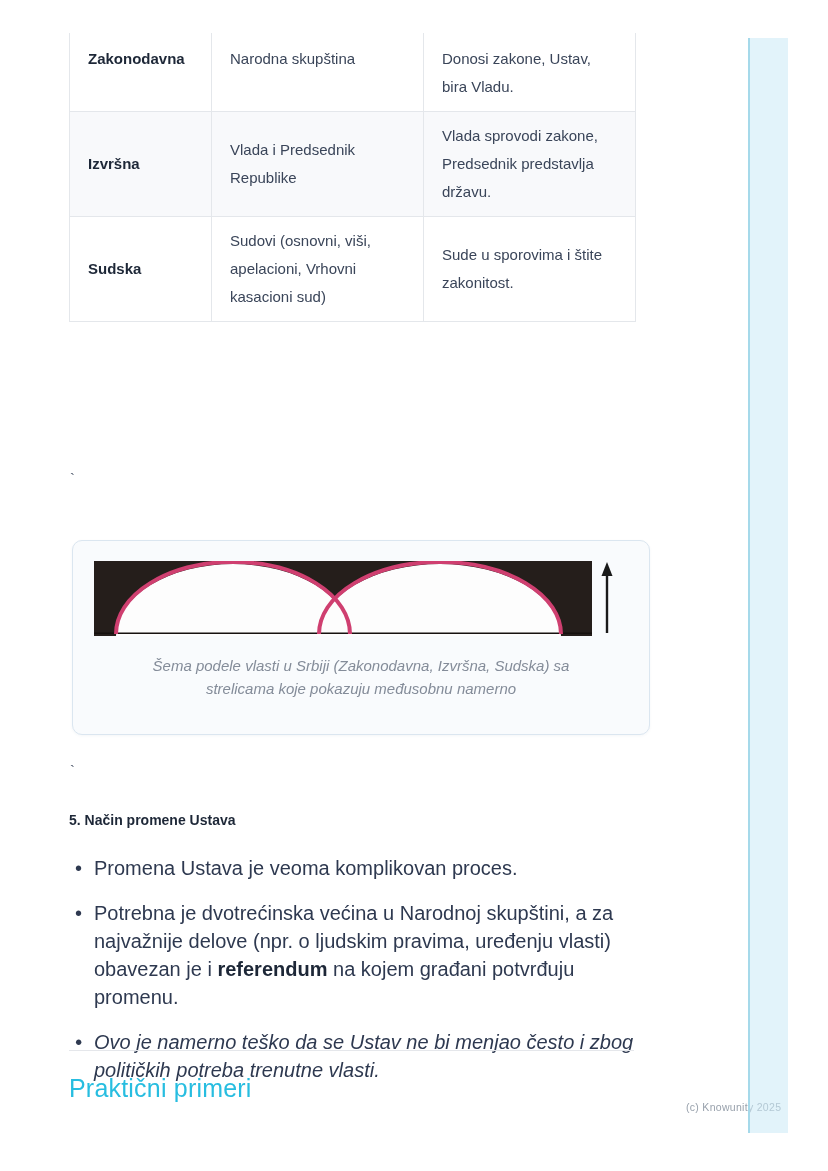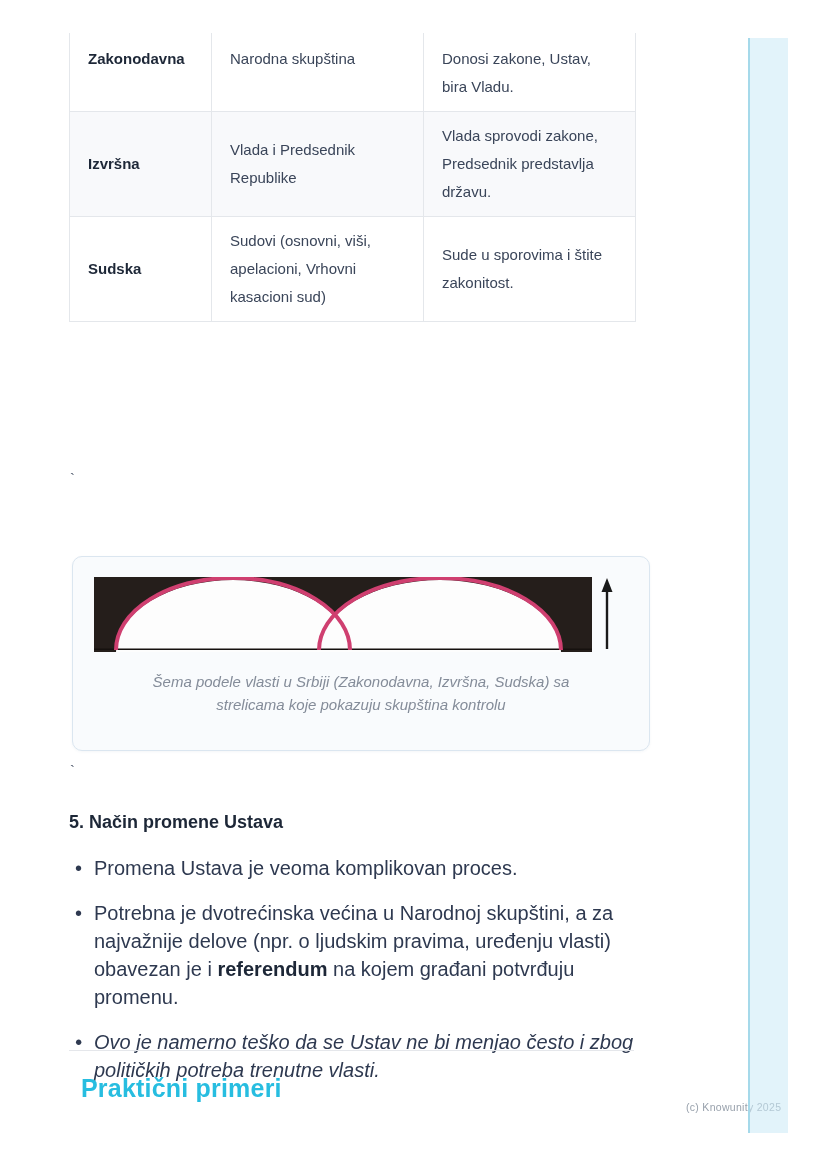--- a/index.html
+++ b/index.html
@@ -57,21 +57,20 @@
   .stray.two { top: 762px; }
 
   
   .figure-card {
     position: absolute; left: 72px; top: 540px;
     width: 578px; height: 195px;
     background: #f9fbfd;
     border: 1px solid #dbe6f0;
     border-radius: 10px;
     box-shadow: 0 1px 3px rgba(40,80,120,0.05);
-    margin-top: 16px;
   }
   .figure-row {
     display: flex; align-items: flex-start;
     padding: 20px 0 0 21px;
   }
   .strip {
     width: 498px; height: 75px;
     background: #251e1b;
     overflow: hidden;
     flex: none;
@@ -81,21 +80,21 @@
     margin-top: 15px;
     text-align: center;
     font-style: italic;
     font-size: 15px; line-height: 23px;
     color: #848c99;
   }
 
   
   .section-heading {
     position: absolute; left: 69px; top: 812px;
-    font-size: 18px; font-weight: bold; color: #1d2737;
+    font-size: 14px; font-weight: bold; color: #1d2737;
   }
   .bullet-list {
     position: absolute; left: 69px; top: 854px;
     width: 568px;
     list-style: none;
     font-size: 20px; line-height: 28px;
     color: #2e3950;
   }
   .bullet-list li {
     position: relative;
@@ -110,22 +109,22 @@
   .bullet-list li.italic { font-style: italic; }
   .bullet-list b { color: #1d2737; }
 
   .divider {
     position: absolute; left: 69px; top: 1050px;
     width: 565px; height: 0;
     border-top: 1px solid #e5e7eb;
   }
 
   .page-heading {
-    position: absolute; left: 81px; top: 1074px;
-    font-size: 25px; font-weight: bold;
+    position: absolute; left: 69px; top: 1074px;
+    font-size: 25px; font-weight: normal;
     letter-spacing: 0.2px;
     color: #27bde0;
   }
 
   .copyright {
     position: absolute; left: 686px; top: 1101px;
     font-size: 10.5px; color: #98a1ac;
     letter-spacing: 0.3px;
     text-align: center;
   }
@@ -185,21 +184,21 @@
       </div>
       <div class="arrow-wrap">
         <svg width="14" height="74" viewBox="0 0 14 74">
           <line x1="7" y1="72" x2="7" y2="13" stroke="#1a1a1a" stroke-width="2.4"></line>
           <polygon points="1.5,15 12.5,15 7,1" fill="#1a1a1a"></polygon>
         </svg>
       </div>
     </div>
     <div class="figure-caption">
       <div>Šema podele vlasti u Srbiji (Zakonodavna, Izvršna, Sudska) sa</div>
-      <div>strelicama koje pokazuju skupština kontrolu</div>
+      <div>strelicama koje pokazuju međusobnu namerno</div>
     </div>
   </div>
 
   <div class="stray two">`</div>
 
   <div class="section-heading">5. Način promene Ustava</div>
 
   <ul class="bullet-list">
     <li>
       <span>Promena Ustava je veoma komplikovan proces.</span>

